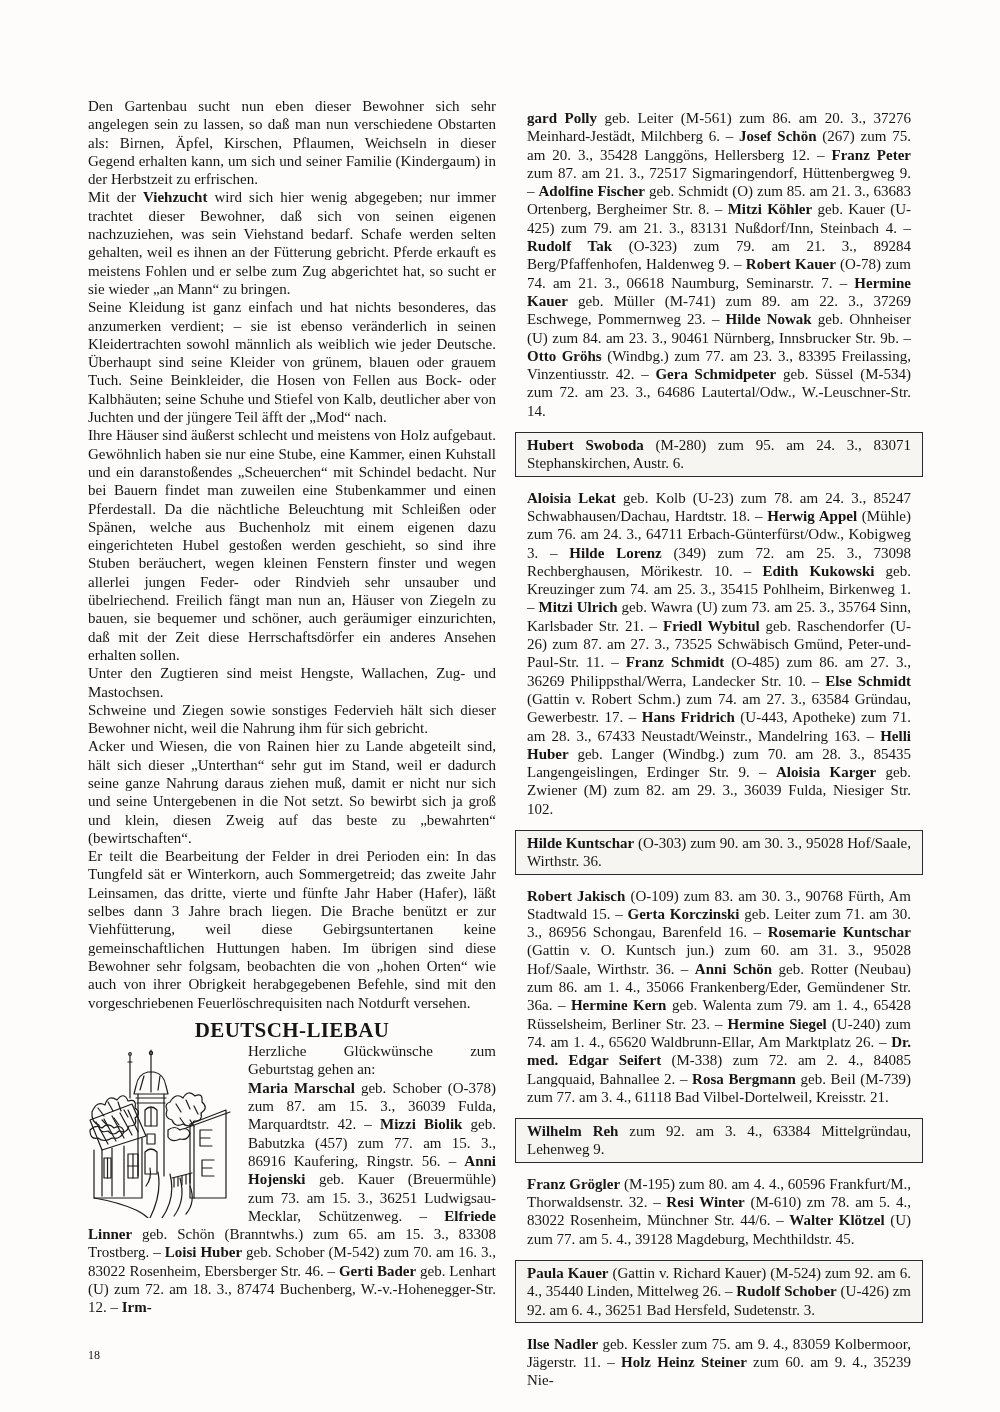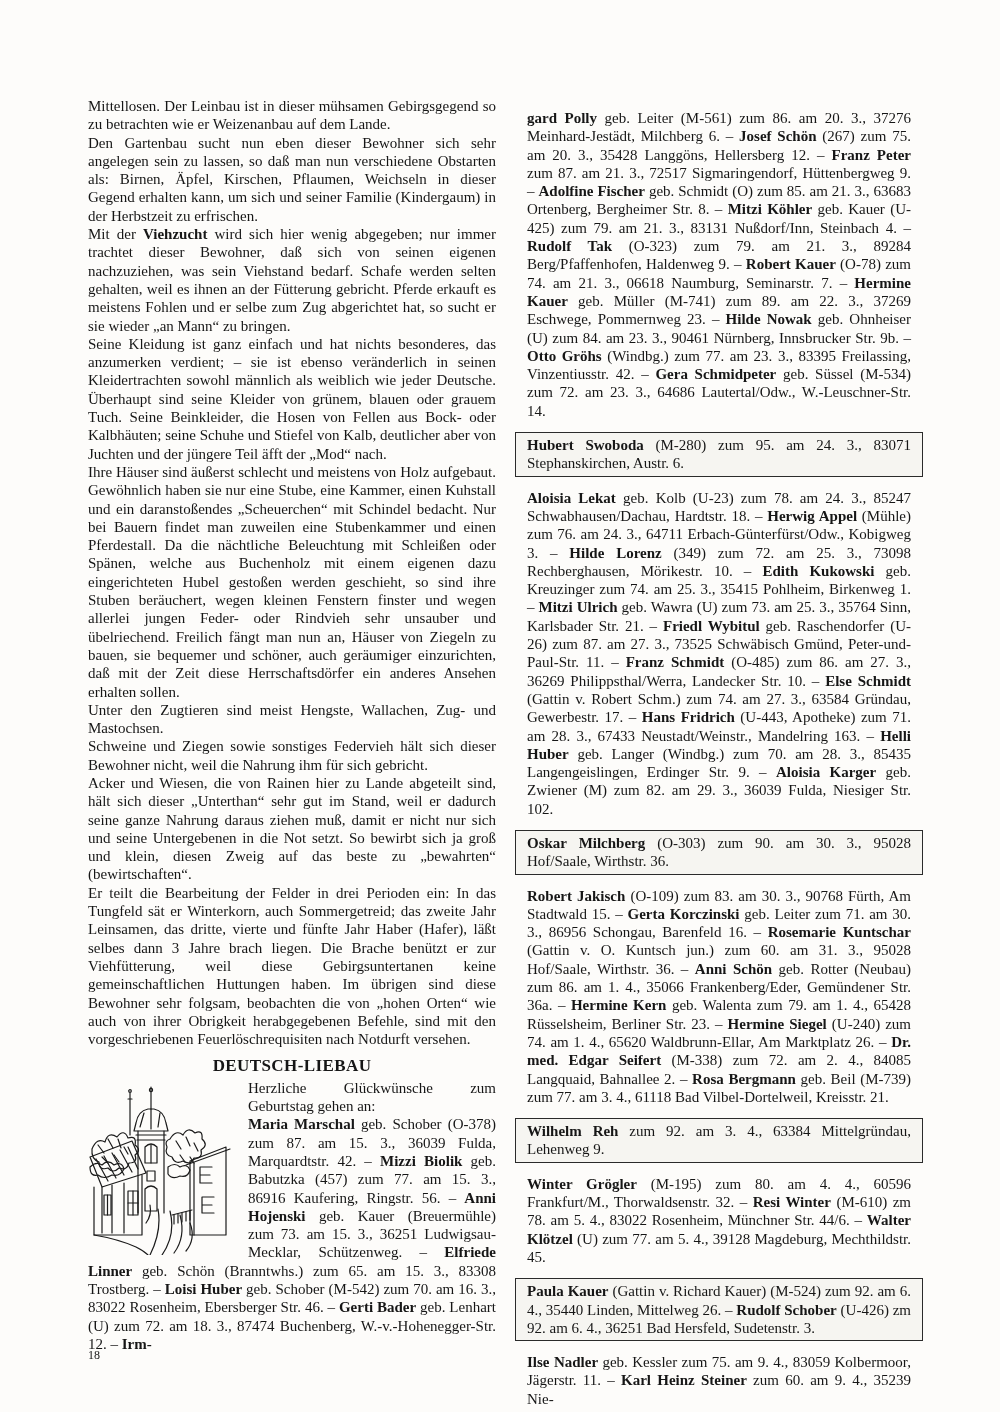--- a/index.html
+++ b/index.html
@@ -17,21 +17,21 @@
     font-size:15px;line-height:18.3px;
     text-align:justify;
   }
   .col-left{left:88px;}
   .col-right{left:515px;}
   .para{margin:0;}
   .para-block{margin:12px;}
   b{font-weight:bold;}
   .section-heading{
     margin:9px 0 3px 0;
-    font-size:17px;letter-spacing:.4px;
+    font-size:21px;letter-spacing:.4px;
     text-align:center;font-weight:bold;
   }
   .church{
     float:left;
     width:148px;height:172px;
     margin:4px 12px 2px 0;
   }
   .church path,.church line,.church rect,.church circle,.church polyline{
     fill:none;stroke:#1b1b1b;stroke-width:1.2;
     stroke-linecap:round;stroke-linejoin:round;
@@ -47,21 +47,20 @@
     font-size:12px;
   }
 </style>
 </head>
 <body>
 
 <div class="page">
 
   <div class="col col-left">
     <div>
-        <p class="para"><span>Mittellosen. Der Leinbau ist in dieser mühsamen Gebirgsgegend so zu betrachten wie er Weizenanbau auf dem Lande.</span></p>
         <p class="para"><span>Den Gartenbau sucht nun eben dieser Bewohner sich sehr angelegen sein zu lassen, so daß man nun verschiedene Obstarten als: Birnen, Äpfel, Kirschen, Pflaumen, Weichseln in dieser Gegend erhalten kann, um sich und seiner Familie (Kindergaum) in der Herbstzeit zu erfrischen.</span></p>
         <p class="para"><span>Mit der </span><b>Viehzucht</b><span> wird sich hier wenig abgegeben; nur immer trachtet dieser Bewohner, daß sich von seinen eigenen nachzuziehen, was sein Viehstand bedarf. Schafe werden selten gehalten, weil es ihnen an der Fütterung gebricht. Pferde erkauft es meistens Fohlen und er selbe zum Zug abgerichtet hat, so sucht er sie wieder „an Mann“ zu bringen.</span></p>
         <p class="para"><span>Seine Kleidung ist ganz einfach und hat nichts besonderes, das anzumerken verdient; – sie ist ebenso veränderlich in seinen Kleidertrachten sowohl männlich als weiblich wie jeder Deutsche. Überhaupt sind seine Kleider von grünem, blauen oder grauem Tuch. Seine Beinkleider, die Hosen von Fellen aus Bock- oder Kalbhäuten; seine Schuhe und Stiefel von Kalb, deutlicher aber von Juchten und der jüngere Teil äfft der „Mod“ nach.</span></p>
         <p class="para"><span>Ihre Häuser sind äußerst schlecht und meistens von Holz aufgebaut. Gewöhnlich haben sie nur eine Stube, eine Kammer, einen Kuhstall und ein daranstoßendes „Scheuerchen“ mit Schindel bedacht. Nur bei Bauern findet man zuweilen eine Stubenkammer und einen Pferdestall. Da die nächtliche Beleuchtung mit Schleißen oder Spänen, welche aus Buchenholz mit einem eigenen dazu eingerichteten Hubel gestoßen werden geschieht, so sind ihre Stuben beräuchert, wegen kleinen Fenstern finster und wegen allerlei jungen Feder- oder Rindvieh sehr unsauber und übelriechend. Freilich fängt man nun an, Häuser von Ziegeln zu bauen, sie bequemer und schöner, auch geräumiger einzurichten, daß mit der Zeit diese Herrschaftsdörfer ein anderes Ansehen erhalten sollen.</span></p>
         <p class="para"><span>Unter den Zugtieren sind meist Hengste, Wallachen, Zug- und Mastochsen.</span></p>
         <p class="para"><span>Schweine und Ziegen sowie sonstiges Federvieh hält sich dieser Bewohner nicht, weil die Nahrung ihm für sich gebricht.</span></p>
         <p class="para"><span>Acker und Wiesen, die von Rainen hier zu Lande abgeteilt sind, hält sich dieser „Unterthan“ sehr gut im Stand, weil er dadurch seine ganze Nahrung daraus ziehen muß, damit er nicht nur sich und seine Untergebenen in die Not setzt. So bewirbt sich ja groß und klein, diesen Zweig auf das beste zu „bewahrten“ (bewirtschaften“.</span></p>
         <p class="para"><span>Er teilt die Bearbeitung der Felder in drei Perioden ein: In das Tungfeld sät er Winterkorn, auch Sommergetreid; das zweite Jahr Leinsamen, das dritte, vierte und fünfte Jahr Haber (Hafer), läßt selbes dann 3 Jahre brach liegen. Die Brache benützt er zur Viehfütterung, weil diese Gebirgsuntertanen keine gemeinschaftlichen Huttungen haben. Im übrigen sind diese Bewohner sehr folgsam, beobachten die von „hohen Orten“ wie auch von ihrer Obrigkeit herabgegebenen Befehle, sind mit den vorgeschriebenen Feuerlöschrequisiten nach Notdurft versehen.</span></p>
       </div>
 
@@ -127,22 +126,22 @@
         <p class="para">Herzliche Glückwünsche zum Geburtstag gehen an:</p>
         <p class="para"><b>Maria Marschal</b><span> geb. Schober (O-378) zum 87. am 15. 3., 36039 Fulda, Marquardtstr. 42. – </span><b>Mizzi Biolik</b><span> geb. Babutzka (457) zum 77. am 15. 3., 86916 Kaufering, Ringstr. 56. – </span><b>Anni Hojenski</b><span> geb. Kauer (Breuermühle) zum 73. am 15. 3., 36251 Ludwigsau-Mecklar, Schützenweg. – </span><b>Elfriede Linner</b><span> geb. Schön (Branntwhs.) zum 65. am 15. 3., 83308 Trostberg. – </span><b>Loisi Huber</b><span> geb. Schober (M-542) zum 70. am 16. 3., 83022 Rosenheim, Ebersberger Str. 46. – </span><b>Gerti Bader</b><span> geb. Lenhart (U) zum 72. am 18. 3., 87474 Buchenberg, W.-v.-Hohenegger-Str. 12. – </span><b>Irm-</b></p>
       </div>
     </div>
   </div>
 
   <div class="col col-right">
       <div class="para-block"><b>gard Polly</b><span> geb. Leiter (M-561) zum 86. am 20. 3., 37276 Meinhard-Jestädt, Milchberg 6. – </span><b>Josef Schön</b><span> (267) zum 75. am 20. 3., 35428 Langgöns, Hellersberg 12. – </span><b>Franz Peter</b><span> zum 87. am 21. 3., 72517 Sigmaringendorf, Hüttenbergweg 9. – </span><b>Adolfine Fischer</b><span> geb. Schmidt (O) zum 85. am 21. 3., 63683 Ortenberg, Bergheimer Str. 8. – </span><b>Mitzi Köhler</b><span> geb. Kauer (U-425) zum 79. am 21. 3., 83131 Nußdorf/Inn, Steinbach 4. – </span><b>Rudolf Tak</b><span> (O-323) zum 79. am 21. 3., 89284 Berg/Pfaffenhofen, Haldenweg 9. – </span><b>Robert Kauer</b><span> (O-78) zum 74. am 21. 3., 06618 Naumburg, Seminarstr. 7. – </span><b>Hermine Kauer</b><span> geb. Müller (M-741) zum 89. am 22. 3., 37269 Eschwege, Pommernweg 23. – </span><b>Hilde Nowak</b><span> geb. Ohnheiser (U) zum 84. am 23. 3., 90461 Nürnberg, Innsbrucker Str. 9b. – </span><b>Otto Gröhs</b><span> (Windbg.) zum 77. am 23. 3., 83395 Freilassing, Vinzentiusstr. 42. – </span><b>Gera Schmidpeter</b><span> geb. Süssel (M-534) zum 72. am 23. 3., 64686 Lautertal/Odw., W.-Leuschner-Str. 14.</span></div>
       <div class="boxed"><b>Hubert Swoboda</b><span> (M-280) zum 95. am 24. 3., 83071 Stephanskirchen, Austr. 6.</span></div>
       <div class="para-block"><b>Aloisia Lekat</b><span> geb. Kolb (U-23) zum 78. am 24. 3., 85247 Schwabhausen/Dachau, Hardtstr. 18. – </span><b>Herwig Appel</b><span> (Mühle) zum 76. am 24. 3., 64711 Erbach-Günterfürst/Odw., Kobigweg 3. – </span><b>Hilde Lorenz</b><span> (349) zum 72. am 25. 3., 73098 Rechberghausen, Mörikestr. 10. – </span><b>Edith Kukowski</b><span> geb. Kreuzinger zum 74. am 25. 3., 35415 Pohlheim, Birkenweg 1. – </span><b>Mitzi Ulrich</b><span> geb. Wawra (U) zum 73. am 25. 3., 35764 Sinn, Karlsbader Str. 21. – </span><b>Friedl Wybitul</b><span> geb. Raschendorfer (U-26) zum 87. am 27. 3., 73525 Schwäbisch Gmünd, Peter-und-Paul-Str. 11. – </span><b>Franz Schmidt</b><span> (O-485) zum 86. am 27. 3., 36269 Philippsthal/Werra, Landecker Str. 10. – </span><b>Else Schmidt</b><span> (Gattin v. Robert Schm.) zum 74. am 27. 3., 63584 Gründau, Gewerbestr. 17. – </span><b>Hans Fridrich</b><span> (U-443, Apotheke) zum 71. am 28. 3., 67433 Neustadt/Weinstr., Mandelring 163. – </span><b>Helli Huber</b><span> geb. Langer (Windbg.) zum 70. am 28. 3., 85435 Langengeislingen, Erdinger Str. 9. – </span><b>Aloisia Karger</b><span> geb. Zwiener (M) zum 82. am 29. 3., 36039 Fulda, Niesiger Str. 102.</span></div>
-      <div class="boxed"><b>Oskar Milchberg</b><span> (O-303) zum 90. am 30. 3., 95028 Hof/Saale, Wirthstr. 36.</span></div>
+      <div class="boxed"><b>Hilde Kuntschar</b><span> (O-303) zum 90. am 30. 3., 95028 Hof/Saale, Wirthstr. 36.</span></div>
       <div class="para-block"><b>Robert Jakisch</b><span> (O-109) zum 83. am 30. 3., 90768 Fürth, Am Stadtwald 15. – </span><b>Gerta Korczinski</b><span> geb. Leiter zum 71. am 30. 3., 86956 Schongau, Barenfeld 16. – </span><b>Rosemarie Kuntschar</b><span> (Gattin v. O. Kuntsch jun.) zum 60. am 31. 3., 95028 Hof/Saale, Wirthstr. 36. – </span><b>Anni Schön</b><span> geb. Rotter (Neubau) zum 86. am 1. 4., 35066 Frankenberg/Eder, Gemündener Str. 36a. – </span><b>Hermine Kern</b><span> geb. Walenta zum 79. am 1. 4., 65428 Rüsselsheim, Berliner Str. 23. – </span><b>Hermine Siegel</b><span> (U-240) zum 74. am 1. 4., 65620 Waldbrunn-Ellar, Am Marktplatz 26. – </span><b>Dr. med. Edgar Seifert</b><span> (M-338) zum 72. am 2. 4., 84085 Langquaid, Bahnallee 2. – </span><b>Rosa Bergmann</b><span> geb. Beil (M-739) zum 77. am 3. 4., 61118 Bad Vilbel-Dortelweil, Kreisstr. 21.</span></div>
       <div class="boxed"><b>Wilhelm Reh</b><span> zum 92. am 3. 4., 63384 Mittelgründau, Lehenweg 9.</span></div>
-      <div class="para-block"><b>Winter Grögler</b><span> (M-195) zum 80. am 4. 4., 60596 Frankfurt/M., Thorwaldsenstr. 32. – </span><b>Resi Winter</b><span> (M-610) zm 78. am 5. 4., 83022 Rosenheim, Münchner Str. 44/6. – </span><b>Walter Klötzel</b><span> (U) zum 77. am 5. 4., 39128 Magdeburg, Mechthildstr. 45.</span></div>
+      <div class="para-block"><b>Franz Grögler</b><span> (M-195) zum 80. am 4. 4., 60596 Frankfurt/M., Thorwaldsenstr. 32. – </span><b>Resi Winter</b><span> (M-610) zm 78. am 5. 4., 83022 Rosenheim, Münchner Str. 44/6. – </span><b>Walter Klötzel</b><span> (U) zum 77. am 5. 4., 39128 Magdeburg, Mechthildstr. 45.</span></div>
       <div class="boxed"><b>Paula Kauer</b><span> (Gattin v. Richard Kauer) (M-524) zum 92. am 6. 4., 35440 Linden, Mittelweg 26. – </span><b>Rudolf Schober</b><span> (U-426) zm 92. am 6. 4., 36251 Bad Hersfeld, Sudetenstr. 3.</span></div>
-      <div class="para-block"><b>Ilse Nadler</b><span> geb. Kessler zum 75. am 9. 4., 83059 Kolbermoor, Jägerstr. 11. – </span><b>Karl Heinz Steiner</b><span> zum 60. am 9. 4., 35239 Nie-</span></div>
+      <div class="para-block"><b>Ilse Nadler</b><span> geb. Kessler zum 75. am 9. 4., 83059 Kolbermoor, Jägerstr. 11. – </span><b>Holz Heinz Steiner</b><span> zum 60. am 9. 4., 35239 Nie-</span></div>
     </div>
 
   <div class="page-number">18</div>
 </div>
 
 </body></html>

